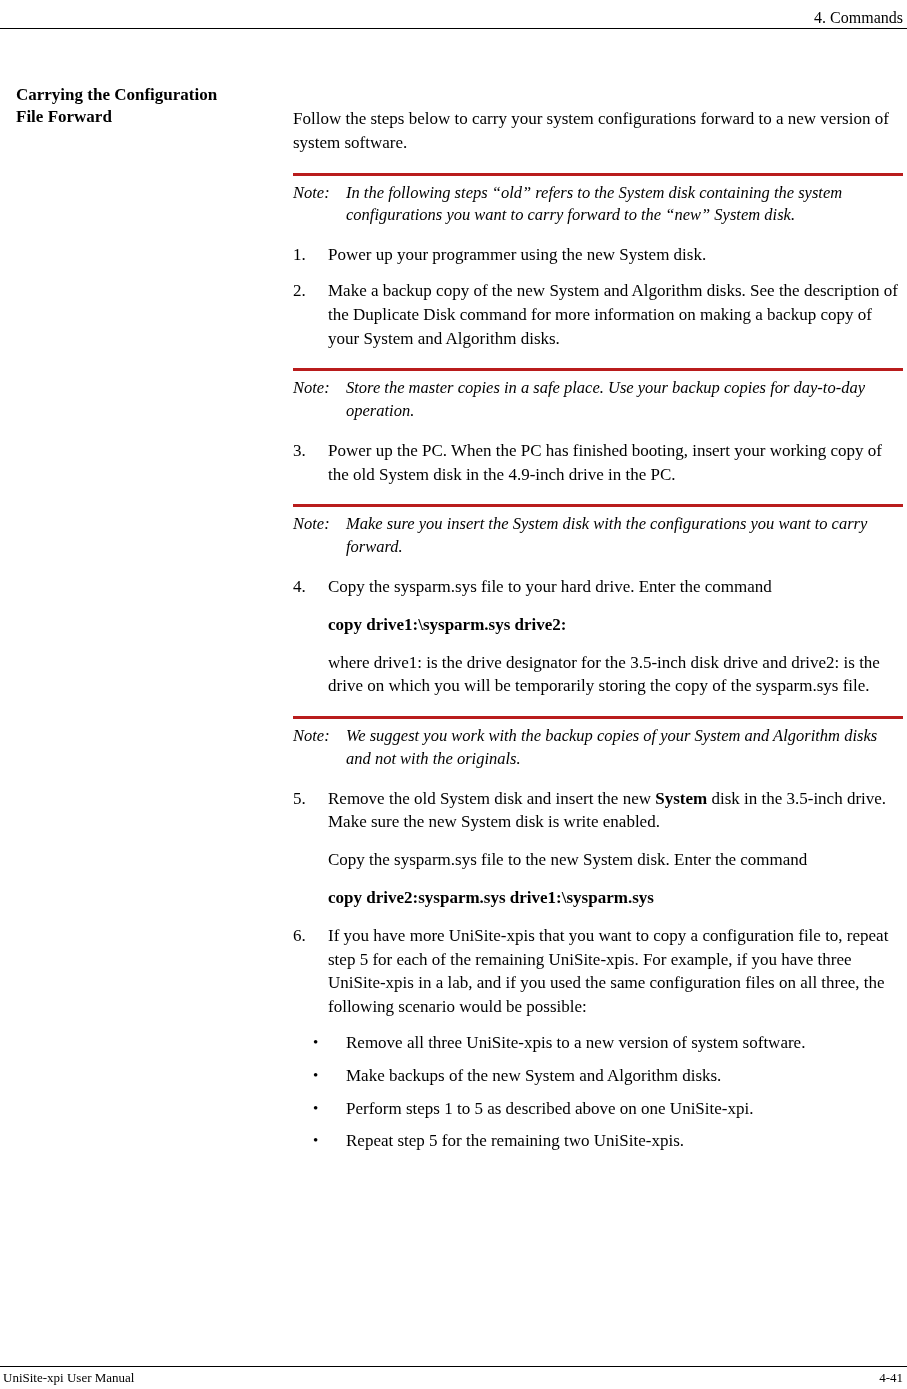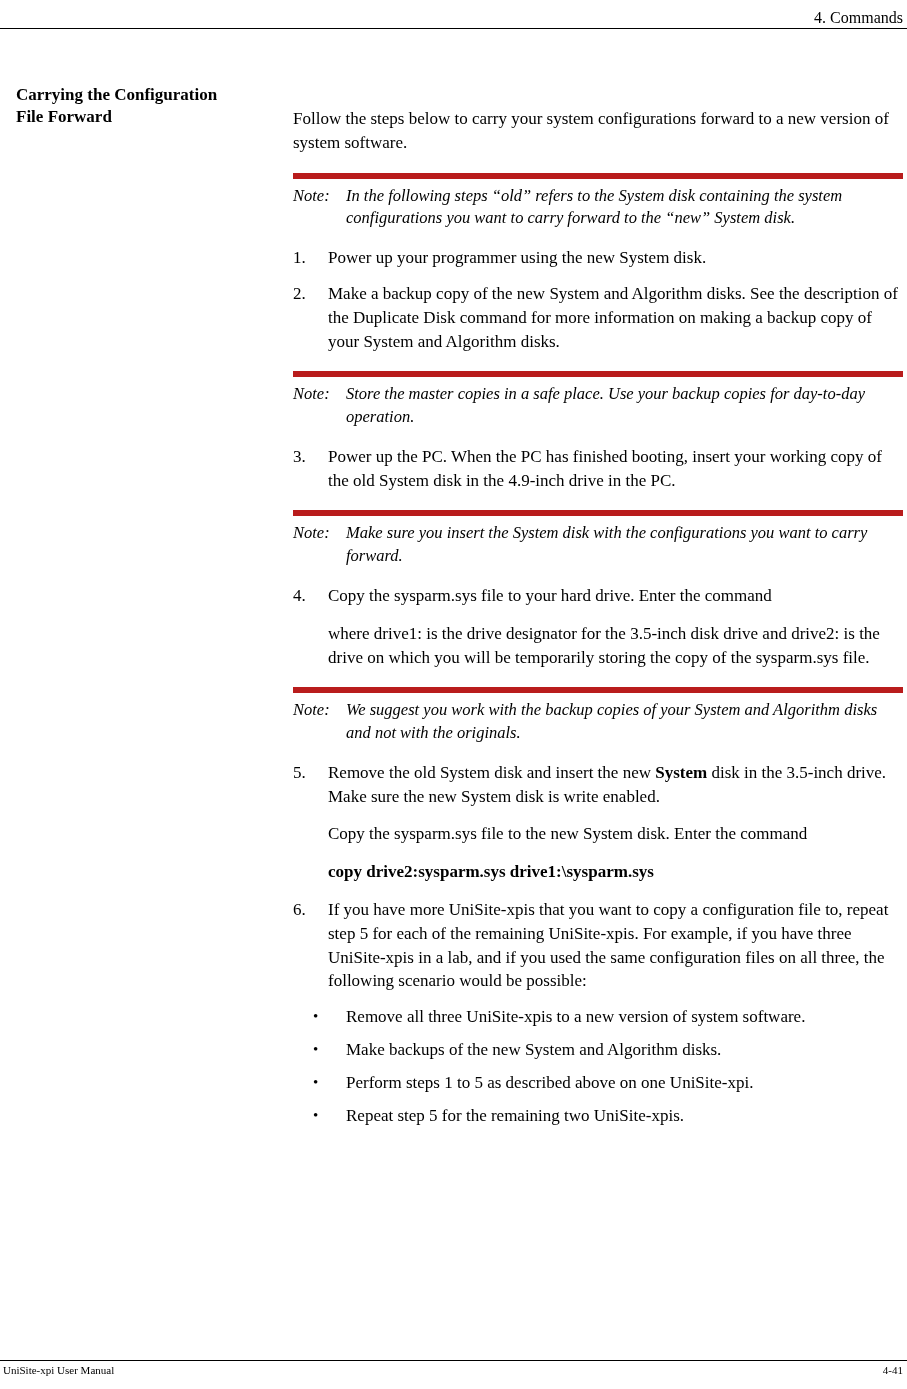--- a/index.html
+++ b/index.html
@@ -11,33 +11,33 @@
   }
   
   .header{
     position:absolute;top:8px;left:0;width:100%;box-sizing:border-box;
     padding:1px 4px 2px 3px;border-bottom:1.5px solid #000;
     text-align:right;font-size:16px;line-height:17px;
   }
   
   .footer{
     position:absolute;bottom:0;left:0;width:100%;box-sizing:border-box;
-    border-top:1.5px solid #000;padding:3px 4px 13px 3px;
+    border-top:1.5px solid #000;padding:3px 4px 3px 3px;
     display:flex;justify-content:space-between;align-items:baseline;
-    font-size:11px;
+    font-size:13px;
   }
   
   .content-row{display:flex;padding:84px 4px 0 3px;box-sizing:border-box;margin-left:13px;}
   .sidebar{flex:0 0 277px;}
   .sidebar-heading{font-size:17px;font-weight:bold;line-height:1.3;margin:0;}
   .main{width:623px;font-size:17px;line-height:1.4;padding-top:23px;}
 
   .para{margin:0 0 16px 0;}
   .note{
-    display:flex;border-top:6px solid #b91c1c;padding-top:6px;
+    display:flex;border-top:3px solid #b91c1c;padding-top:6px;
     margin:18px 0 16px 0;font-style:italic;font-size:16.5px;line-height:1.38;
   }
   .note-label{flex:0 0 53px;}
   .note-text{flex:1;}
   .step{display:flex;margin:12px 0;}
   .step-num{flex:0 0 35px;}
   .step-text{flex:1;}
   .cont{margin:14px 0 14px 35px;}
   .command{font-weight:bold;}
   .bullet{display:flex;margin:9px 0 9px 20px;}
@@ -83,20 +83,21 @@
             <div class="step-text"><span>Power up the PC. When the PC has finished booting, insert your working copy of the old System disk in the 4.9-inch drive in the PC.</span></div>
           </div>
           <div class="note">
             <span class="note-label">Note:</span>
             <span class="note-text"><span class="i">Make sure you insert the System disk with the configurations you want to carry forward.</span></span>
           </div>
           <div class="step">
             <span class="step-num">4.</span>
             <div class="step-text"><span>Copy the sysparm.sys file to your hard drive. Enter the command</span></div>
           </div>
+          <p class="cont command"><span class="b">copy </span><span class="b i">drive1</span><span class="b">:\sysparm.sys </span><span class="b i">drive2</span><span class="b">:</span></p>
           <p class="cont"><span>where </span><span class="i">drive1</span><span>: is the drive designator for the 3.5-inch disk drive and </span><span class="i">drive2</span><span>: is the drive on which you will be temporarily storing the copy of the sysparm.sys file.</span></p>
           <div class="note">
             <span class="note-label">Note:</span>
             <span class="note-text"><span class="i">We suggest you work with the backup copies of your System and Algorithm disks and not with the originals.</span></span>
           </div>
           <div class="step">
             <span class="step-num">5.</span>
             <div class="step-text"><span>Remove the old System disk and insert the new </span><span class="b">System</span><span> disk in the 3.5-inch drive. Make sure the new System disk is write enabled.</span></div>
           </div>
           <p class="cont"><span>Copy the sysparm.sys file to the new System disk. Enter the command</span></p>

